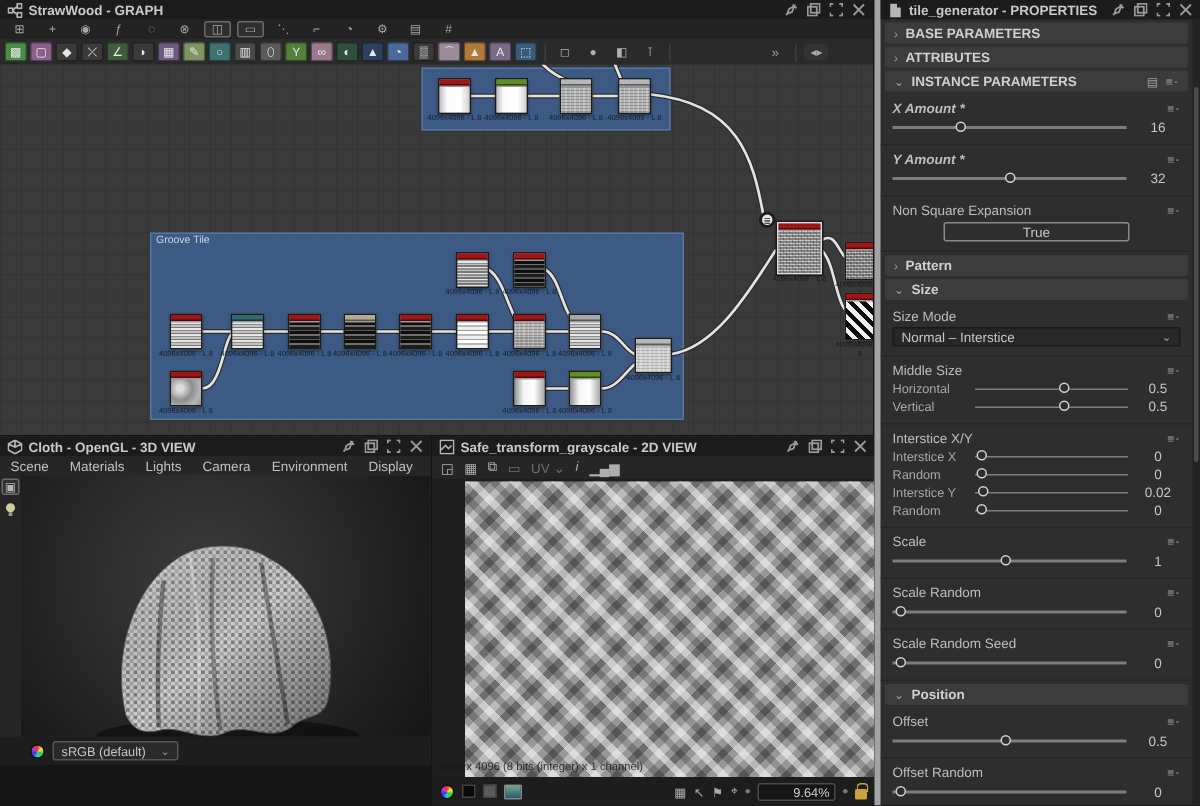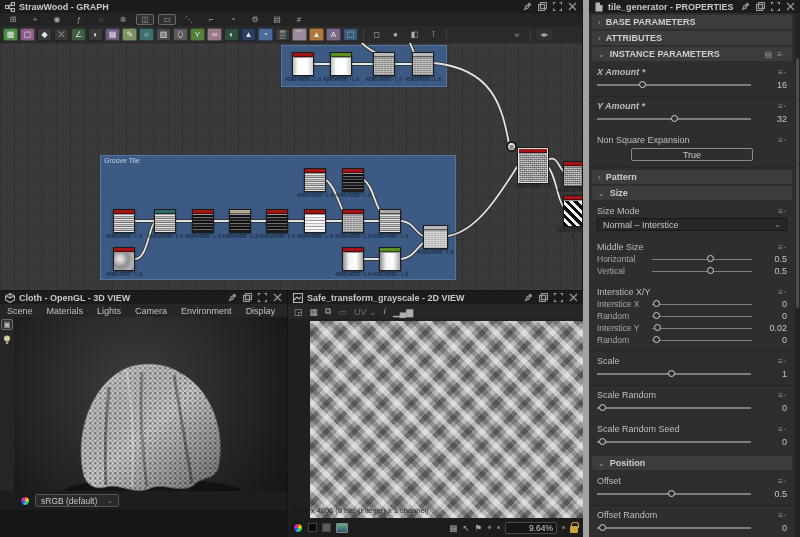--- a/index.html
+++ b/index.html
@@ -75,39 +75,39 @@
   #bb2d{position:absolute;left:0;bottom:0;width:100%;height:19px;background:#1d1d1d;display:flex;align-items:center;gap:5px;padding:0 5px;}
   .swatch{width:9px;height:9px;border:1px solid #444;}
   .imgchip{width:12px;height:10px;border:1px solid #888;background:#3c6;background:linear-gradient(#6a8,#357);border-radius:1px;}
   #bb2d .grow{flex:1;}
   #zoomval{width:52px;height:12px;background:#151515;border:1px solid #4a4a4a;border-radius:2px;font-size:8.5px;color:#cfcfcf;text-align:right;padding:0 3px;line-height:11px;}
   .lock{width:8px;height:7px;background:#c8a23c;border-radius:1px;position:relative;margin-top:3px;}
   .lock:before{content:"";position:absolute;left:1px;top:-4px;width:6px;height:5px;border:1.5px solid #c8a23c;border-bottom:none;border-radius:3px 3px 0 0;}
   .bicon{font-size:8.5px;color:#a8a8a8;}
   .dot{width:3px;height:3px;border-radius:50%;background:#777;}
   
-  #props{left:583px;top:0;width:217px;height:537px;background:#2e2e2e;border-left:6px solid #a3a3a3;}
+  #props{left:583px;top:0;width:217px;height:537px;background:#2e2e2e;border-left:4px solid #a3a3a3;}
   #pbody{position:absolute;top:13px;left:0;right:5px;bottom:0;}
   #pscroll{position:absolute;right:0;top:13px;bottom:0;width:5px;background:#232323;}
   #pthumb{position:absolute;left:1px;top:45px;width:3px;height:250px;background:#4d4d4d;border-radius:2px;}
   .secbar{height:14px;background:#3c3c3c;border-radius:2px;margin:2px 3px;display:flex;align-items:center;gap:5px;padding:0 6px;font-size:9px;color:#cfcfcf;font-weight:bold;}
   .secbar .chev{font-size:8px;color:#9f9f9f;font-weight:normal;}
   .secbar .spacer{flex:1;}
   .secicon{font-size:8px;color:#9f9f9f;font-weight:normal;}
   .pgroup{border-bottom:1px solid #272727;padding:3px 0 5px;}
   .prowhead{display:flex;justify-content:space-between;align-items:center;padding:0 8px;height:12px;}
   .plabel{font-size:9px;color:#bdbdbd;}
   .plabel.it{font-style:italic;font-weight:bold;}
   .stack{font-size:8px;color:#9f9f9f;}
   .stack:after{content:"⌄";font-size:5px;vertical-align:2px;}
   .srow{display:flex;align-items:center;gap:6px;padding:0 8px;height:13px;}
   .slider{flex:1;position:relative;height:9px;}
   .slider .track{position:absolute;left:0;right:0;top:4px;height:1.5px;background:#7d7d7d;}
   .slider .knob{position:absolute;top:0.5px;width:7px;height:7px;border:1.5px solid #d2d2d2;border-radius:50%;background:#2e2e2e;}
-  .pval{width:30px;text-align:right;font-size:9px;color:#c6c6c6;}
+  .pval{width:30px;text-align:center;font-size:9px;color:#c6c6c6;}
   .lrow{display:flex;align-items:center;gap:5px;padding:0 8px;height:12px;}
   .llabel{width:50px;font-size:8.5px;color:#a8a8a8;white-space:nowrap;}
   .pbtn{height:13px;border:1px solid #8a8a8a;border-radius:2px;background:#2e2e2e;color:#c8c8c8;font-size:9px;display:flex;align-items:center;justify-content:center;margin:2px 42px 1px;}
   .pselect{height:13px;border:1px solid #191919;background:#272727;border-radius:1px;display:flex;align-items:center;justify-content:space-between;margin:1px 8px;padding:0 5px;font-size:9px;color:#c6c6c6;gap:16px;}
   .pselect .v{color:#9a9a9a;font-size:8px;}
 </style>
 </head>
 <body>
 
 <div class="panel" id="graph">

